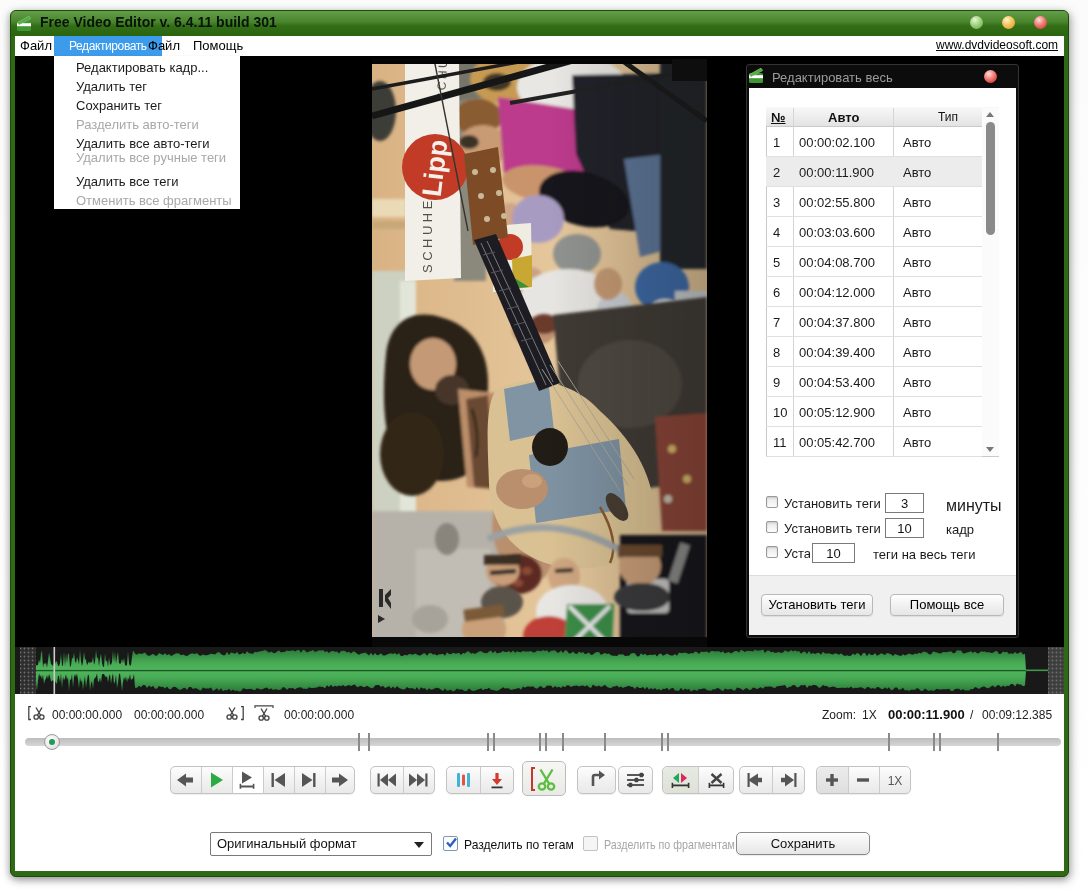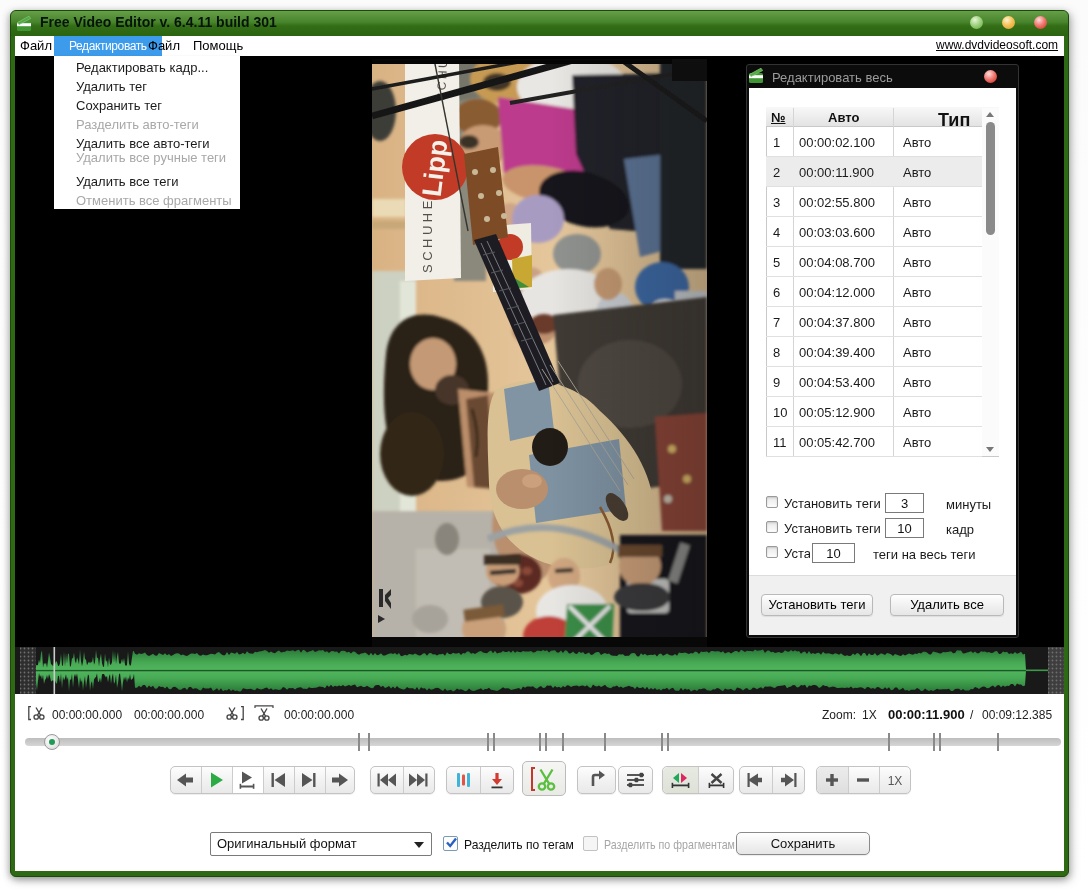--- a/index.html
+++ b/index.html
@@ -243,21 +243,21 @@
 </svg>
 <div class="abs" style="left:772px;top:70px;font-size:13px;color:#9b9b9b">Редактировать весь</div>
 <div class="abs" style="left:984px;top:70px;width:13px;height:13px;border-radius:50%;background:radial-gradient(circle at 38% 30%,#fdd,#ef7a72 45%,#c92015)"></div>
 <div class="abs" id="dlgbody"></div>
 <div class="abs" style="left:749px;top:575px;width:267px;height:60px;background:#f0f0f0;border-top:1px solid #dcdcdc"></div>
 
 <div class="abs" style="left:766px;top:107px;width:233px;height:350px;border:1px solid #c9c9c9;background:#fff"></div>
 <div class="abs" style="left:766px;top:107px;width:233px;height:20px;background:linear-gradient(180deg,#f8f8f8,#e3e3e3);border-bottom:1px solid #c9c9c9"></div>
 <div class="abs" style="left:771px;top:110px;font-size:13px;font-weight:bold;color:#111;text-decoration:underline">№</div>
 <div class="abs" style="left:828px;top:110px;font-size:13px;font-weight:bold;color:#111">Авто</div>
-<div class="abs" style="left:938px;top:110px;font-size:18px;font-weight:bold;color:#111">Тип</div>
+<div class="abs" style="left:938px;top:110px;font-size:12px;font-weight:normal;color:#111">Тип</div>
 <div class="abs" style="left:793px;top:108px;width:1px;height:348px;background:#d5d5d5"></div>
 <div class="abs" style="left:893px;top:108px;width:1px;height:348px;background:#d5d5d5"></div>
 <div class="abs" style="left:766px;top:127px;width:216px;height:30px;border-bottom:1px solid #e0e0e0;font-size:13px;color:#1a1a1a">
  <span style="position:absolute;left:7px;top:8px">1</span>
  <span style="position:absolute;left:33px;top:8px">00:00:02.100</span>
  <span style="position:absolute;left:137px;top:8px">Авто</span>
     </div>
 <div class="abs" style="left:766px;top:157px;width:216px;height:30px;background:#ececec;border-bottom:1px solid #e0e0e0;font-size:13px;color:#1a1a1a">
  <span style="position:absolute;left:7px;top:8px">2</span>
  <span style="position:absolute;left:33px;top:8px">00:00:11.900</span>
@@ -316,26 +316,26 @@
 
 <div class="abs cb3d" style="left:766px;top:496px"></div>
 <div class="abs cb3d" style="left:766px;top:521px"></div>
 <div class="abs cb3d" style="left:766px;top:546px"></div>
 <div class="abs" style="left:784px;top:496px;width:99px;overflow:hidden;font-size:13px;color:#1a1a1a;white-space:nowrap">Установить теги к</div>
 <div class="abs" style="left:784px;top:521px;width:99px;overflow:hidden;font-size:13px;color:#1a1a1a;white-space:nowrap">Установить теги к</div>
 <div class="abs" style="left:784px;top:546px;width:26px;overflow:hidden;font-size:13px;color:#1a1a1a;white-space:nowrap">Установить</div>
 <div class="abs inbox" style="left:885px;top:493px"><span>3</span></div>
 <div class="abs inbox" style="left:885px;top:518px"><span>10</span></div>
 <div class="abs inbox" style="left:812px;top:543px;width:43px"><span>10</span></div>
-<div class="abs" style="left:946px;top:497px;font-size:13px;color:#1a1a1a">минуты</div>
+<div class="abs" style="left:946px;top:497px;font-size:16px;color:#1a1a1a">минуты</div>
 <div class="abs" style="left:946px;top:522px;font-size:13px;color:#1a1a1a">кадр</div>
 <div class="abs" style="left:873px;top:547px;font-size:13px;color:#1a1a1a">теги на весь теги</div>
 
 <div class="abs btn" style="left:761px;top:594px;width:112px;height:22px;font-size:13px;text-align:center;line-height:20px">Установить теги</div>
-<div class="abs btn" style="left:890px;top:594px;width:114px;height:22px;font-size:13px;text-align:center;line-height:20px">Удалить все</div>
+<div class="abs btn" style="left:890px;top:594px;width:114px;height:22px;font-size:13px;text-align:center;line-height:20px">Помощь все</div>
 
 <div class="abs" id="wavestrip"></div>
 <svg class="abs" style="left:15px;top:647px" width="1049" height="47" viewBox="0 0 1049 47">
  <rect x="0" y="0" width="1049" height="47" fill="#191919"></rect>
  <rect x="5" y="0" width="16" height="47" fill="#2e2e2e"></rect>
  <rect x="1033" y="0" width="16" height="47" fill="#3e3e3e"></rect>
  <defs>
   <pattern id="dots" width="4" height="4" patternUnits="userSpaceOnUse">
    <rect width="4" height="4" fill="none"></rect>
           <circle cx="1.5" cy="1.5" r="0.9" fill="#6f6f6f"></circle>

